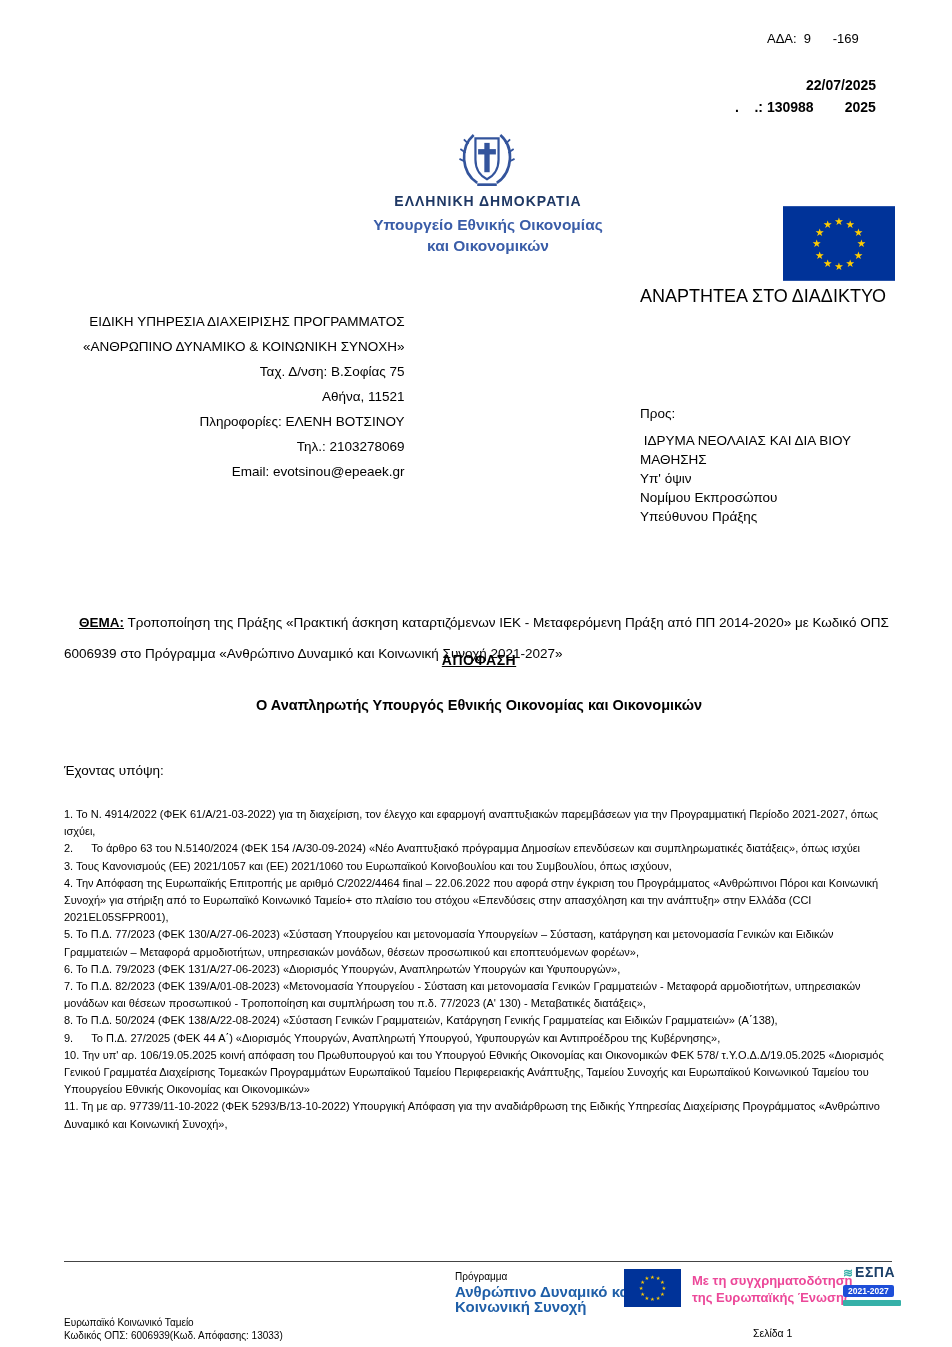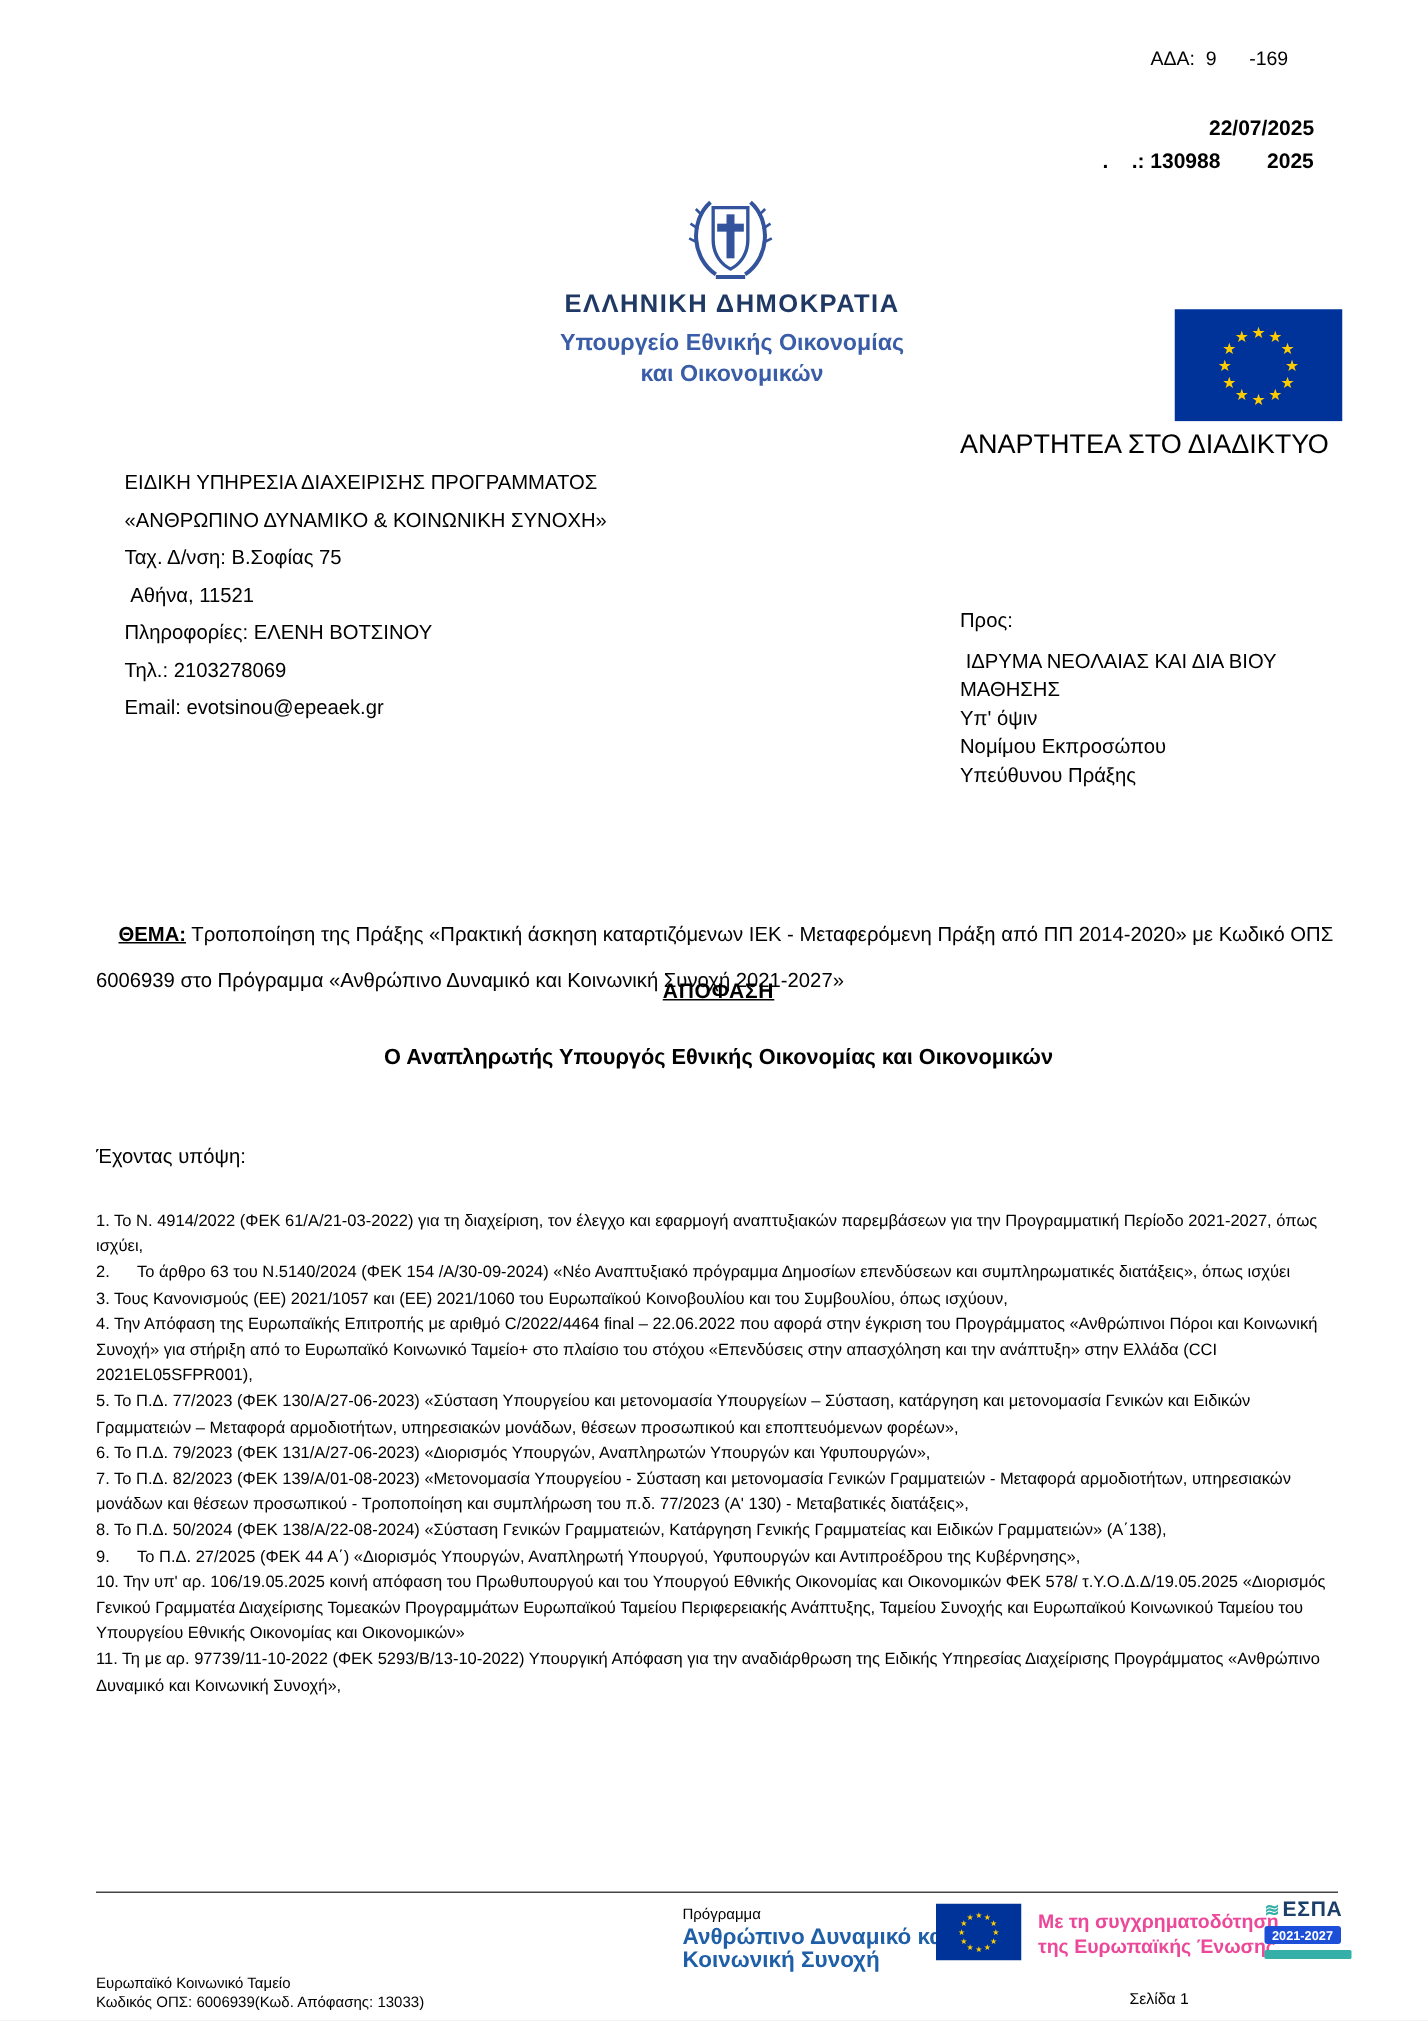--- a/index.html
+++ b/index.html
@@ -11,27 +11,27 @@
   .abs{position:absolute;}
   .pre{white-space:pre;}
   .prew{white-space:pre-wrap;}
 
   .ada{left:767px;top:31px;font-size:13px;}
   .date{left:806px;top:77px;font-size:14px;font-weight:bold;}
   .protocol{left:735px;top:99px;font-size:14px;font-weight:bold;}
 
   .emblem{left:455px;top:126px;width:64px;height:64px;}
   .gov-head{left:180px;top:193px;width:616px;text-align:center;}
-  .republic{font-size:17px;font-weight:bold;letter-spacing:1px;color:#1f3864;margin:0 0 5px 0;}
+  .republic{font-size:14px;font-weight:bold;letter-spacing:1px;color:#1f3864;margin:0 0 5px 0;}
   .ministry{font-size:15.5px;font-weight:bold;color:#3a5da8;margin:0;line-height:21px;}
 
   .euflag-top{left:783px;top:206px;width:112px;height:75px;}
   .anartitea{left:640px;top:286px;font-size:18px;}
 
-  .sender{left:83px;top:309px;font-size:13.5px;line-height:25px;}
+  .sender{left:83px;top:309px;font-size:13.5px;line-height:25px;text-align:right;}
   .sender p{margin:0;}
 
   .recipient{left:640px;top:404px;width:242px;font-size:13.5px;line-height:19px;}
   .recipient p{margin:0;}
   .recipient .to-label{margin-bottom:8px;}
 
   .subject{left:64px;top:576px;width:830px;font-size:13.5px;line-height:31px;}
   .subject .lbl{font-weight:bold;text-decoration:underline;}
 
   .decision-title{left:64px;top:652px;width:830px;text-align:center;font-size:14px;font-weight:bold;text-decoration:underline;letter-spacing:.5px;}

